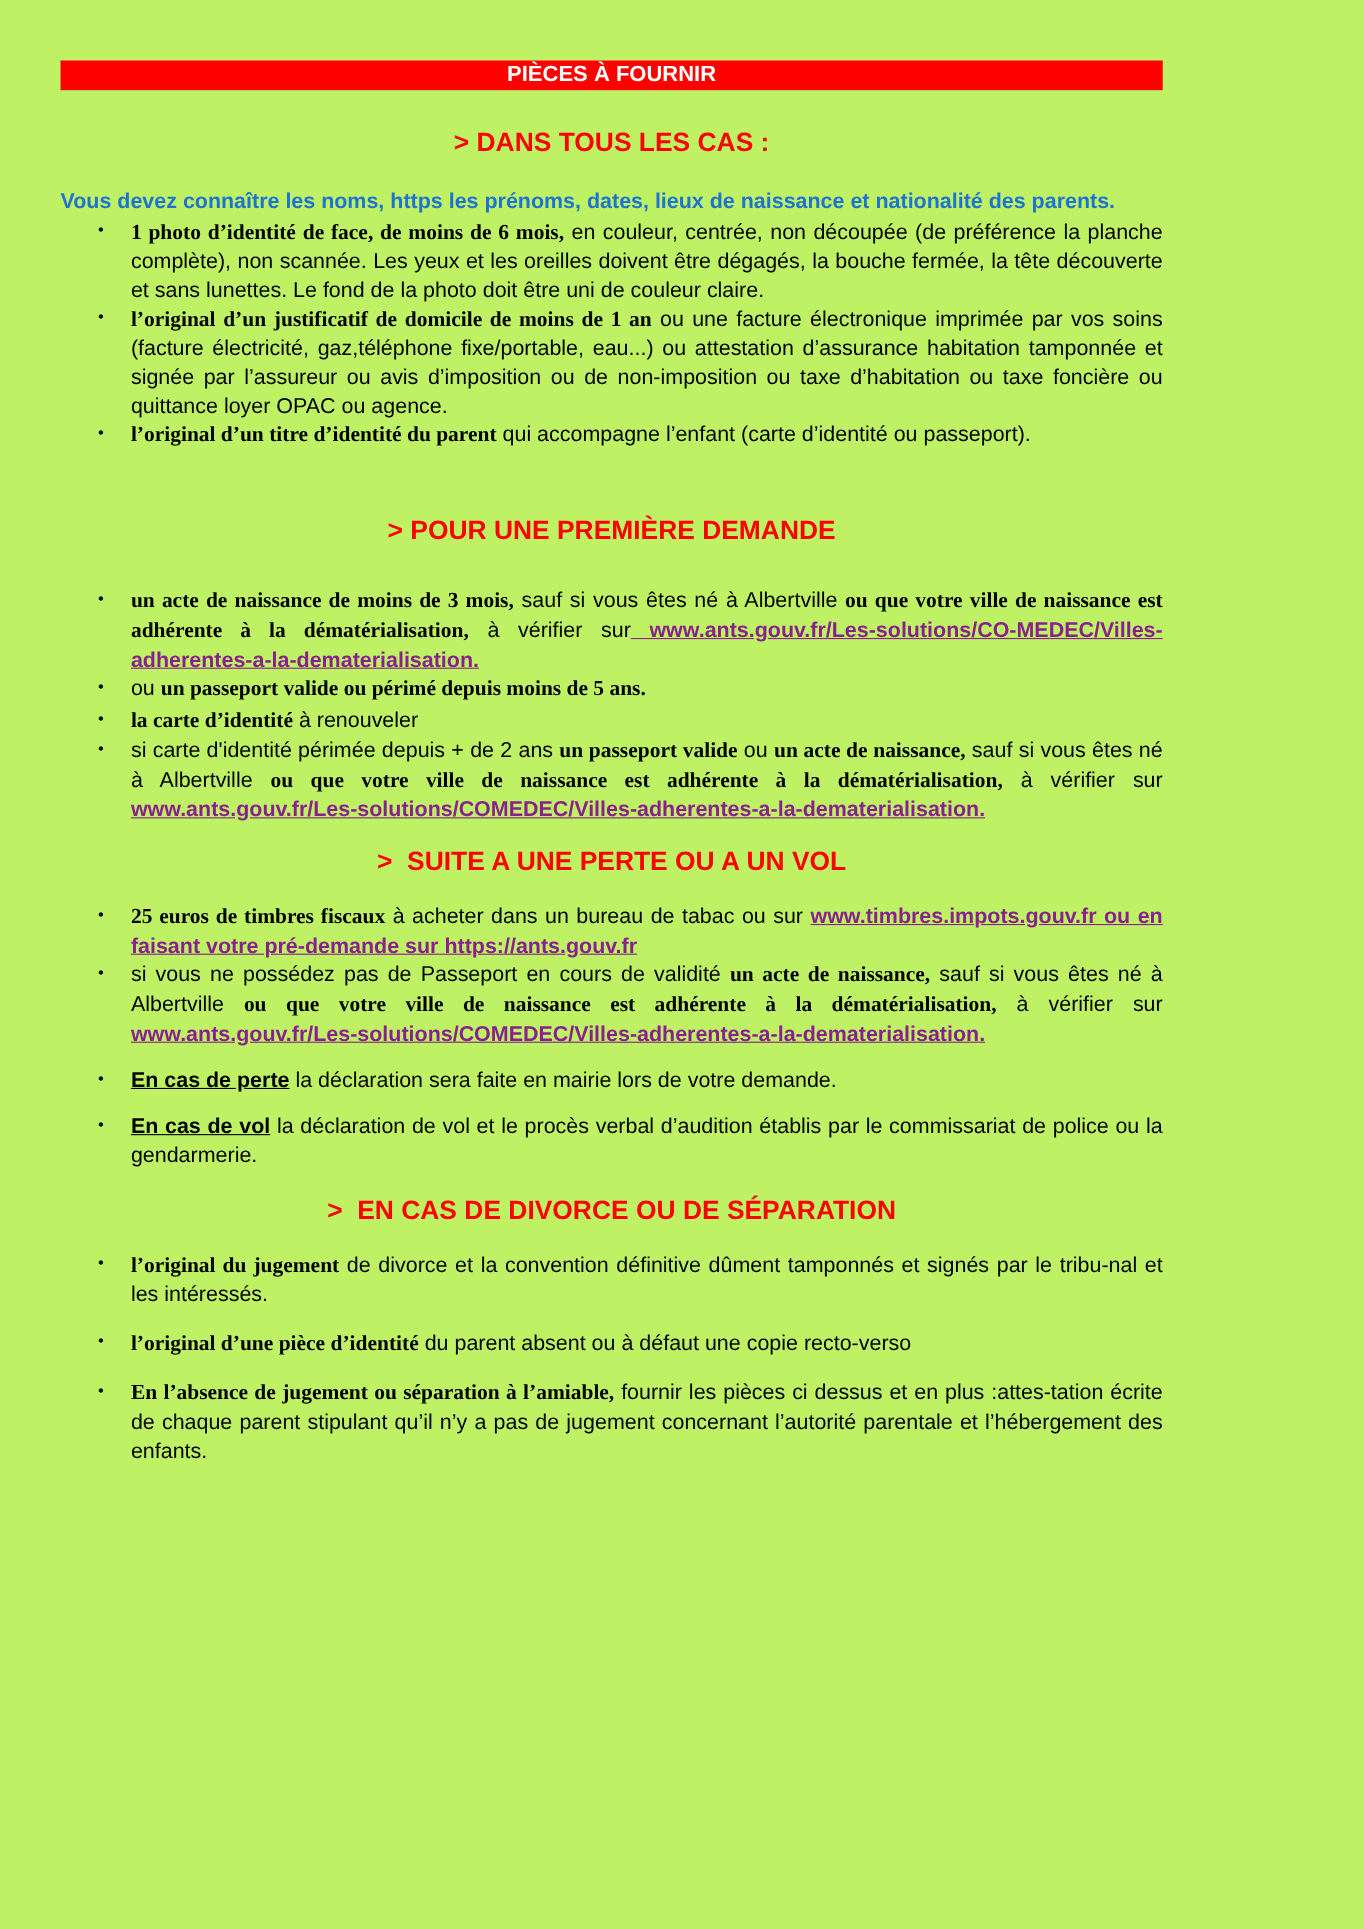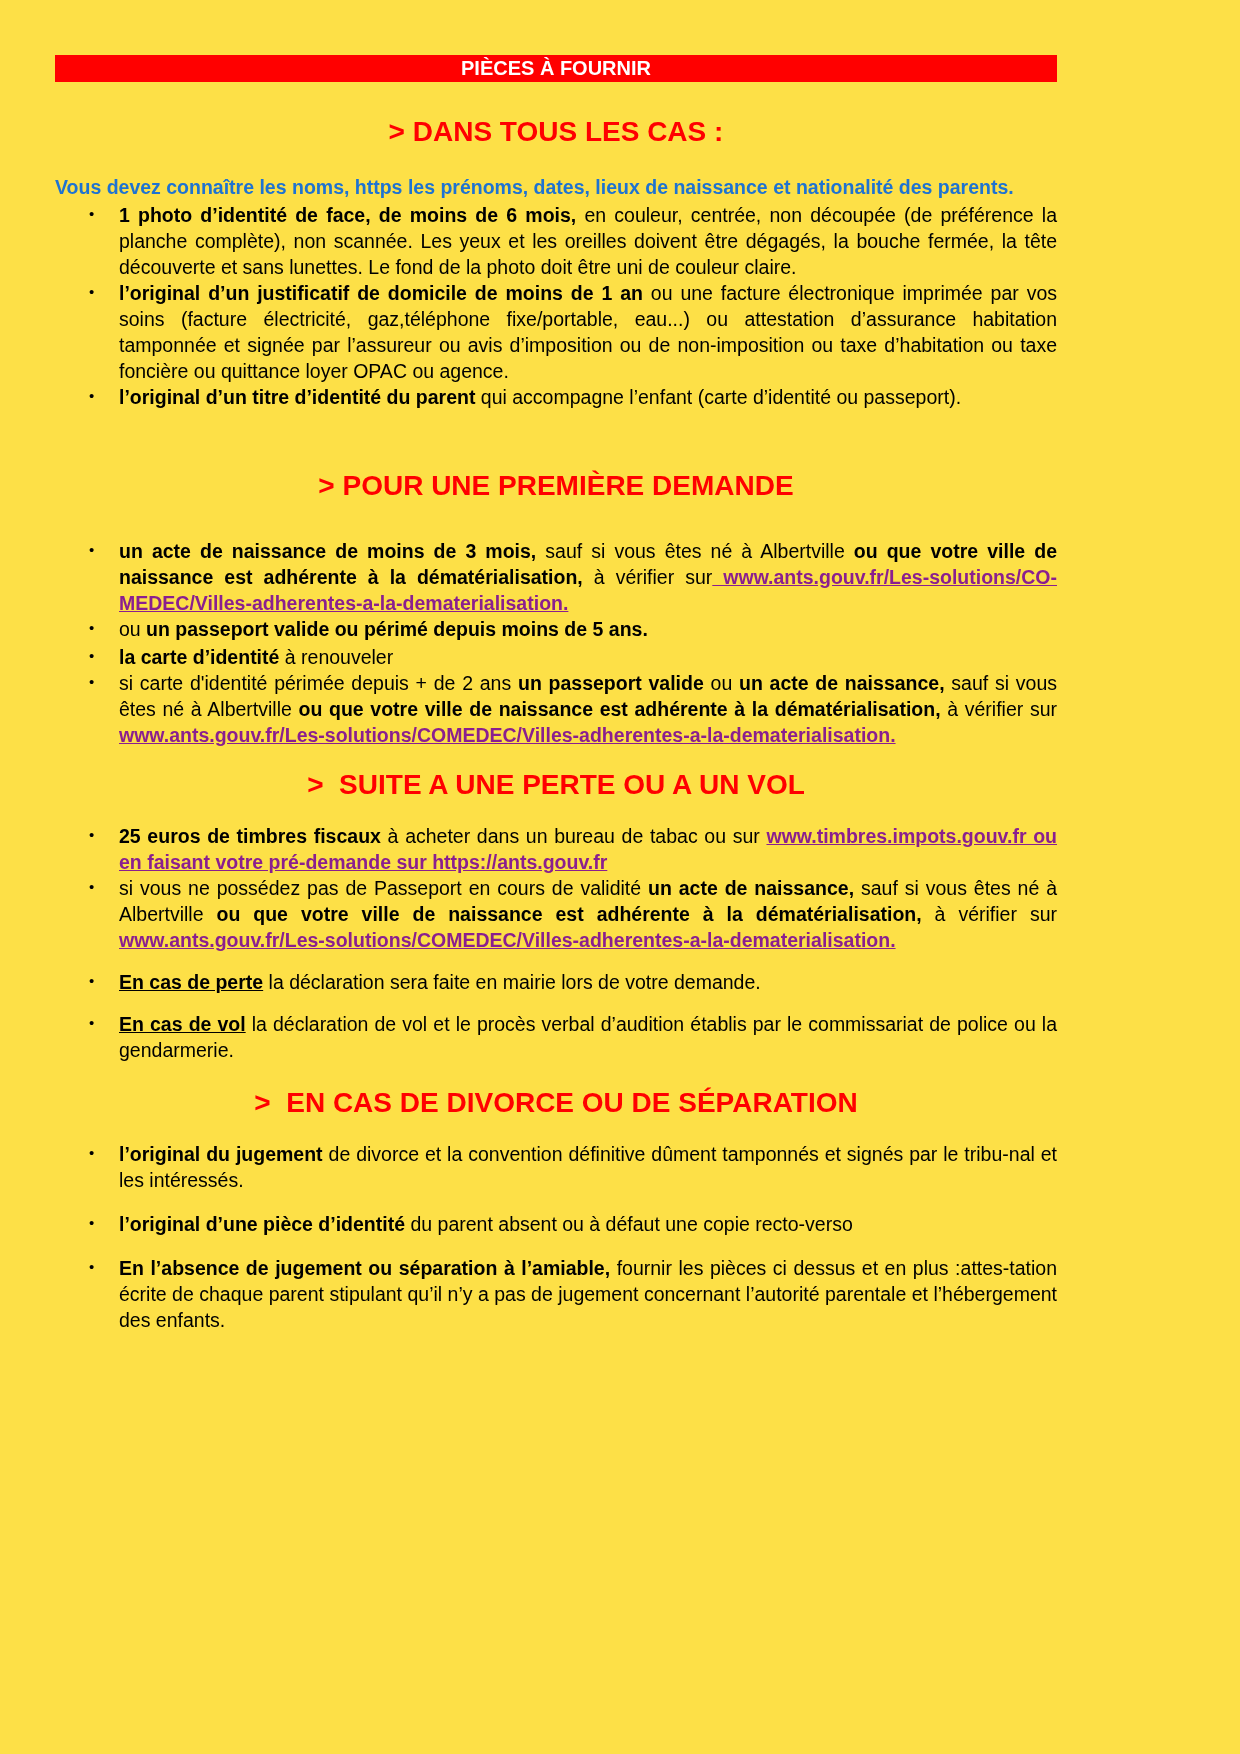--- a/index.html
+++ b/index.html
@@ -4,42 +4,42 @@
 <style>
   html, body {
     margin: 0;
     padding: 0;
     background: #ffffff;
   }
   .page {
     position: relative;
     width: 1240px;
     height: 1754px;
-    background: #fde047;
+    background: #bef264;
     overflow: hidden;
     font-family: "Liberation Sans", "DejaVu Sans", sans-serif;
     font-size: 19.5px;
     color: #000000;
   }
   .content {
     margin-left: 55px;
     width: 1002px;
   }
   .banner {
     margin-top: 55px;
     height: 27px;
     line-height: 27px;
     background: var(--banner-bg, #ff0000);
     color: #ffffff;
     font-weight: bold;
     font-size: 20px;
     text-align: center;
   }
   .sec-head {
-    font-size: 28px;
+    font-size: 24px;
     font-weight: bold;
     color: var(--heading-red, #ff0000);
     text-align: center;
     white-space: pre-wrap;
     margin: 56px 0 34px 0;
   }
   .sec1 .sec-head { margin-top: 34px; margin-bottom: 0; }
   .sec2 .sec-head { margin-top: 60px; margin-bottom: 36px; }
   .sec3 .sec-head { margin-top: 42px; margin-bottom: 24px; }
   .sec4 .sec-head { margin-top: 21px; margin-bottom: 22px; }
@@ -66,21 +66,21 @@
     position: absolute;
     left: -30px;
     top: -1px;
     font-size: 15px;
     color: #000000;
   }
   li.gap { margin-top: 16px; }
   .sec5 li + li { margin-top: 18px; }
   .sec5 li.tight { margin-top: 0; }
   .seg.n { font-weight: normal; }
-  .seg.b { font-weight: bold; }
+  .seg.b { font-weight: bold; font-family: Liberation Serif, serif; }
   .seg.bu { font-weight: bold; text-decoration: underline; }
   .seg.link {
     color: var(--link-purple, #8a1f8f);
     font-weight: bold;
     text-decoration: underline;
   }
   .seg.redlink {
     color: var(--heading-red, #ff0000);
     font-weight: bold;
     text-decoration: underline;

